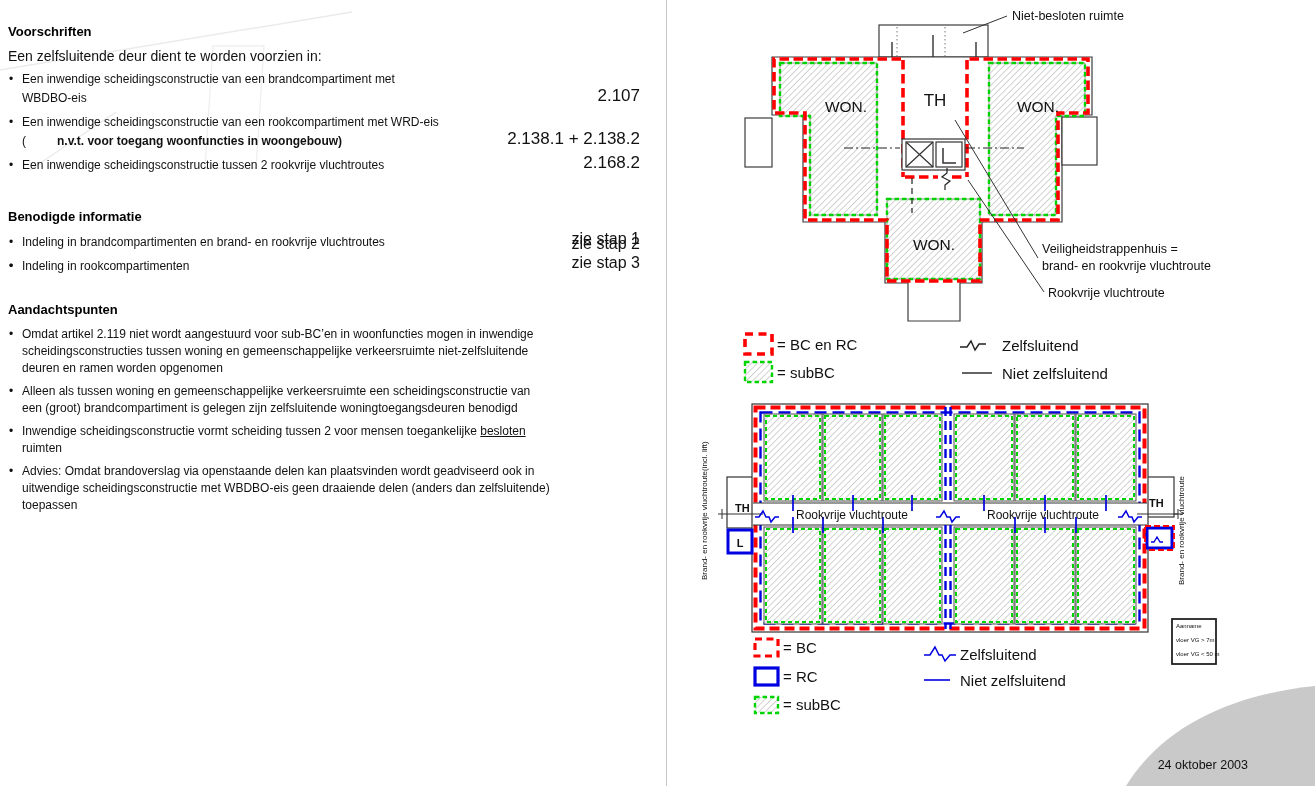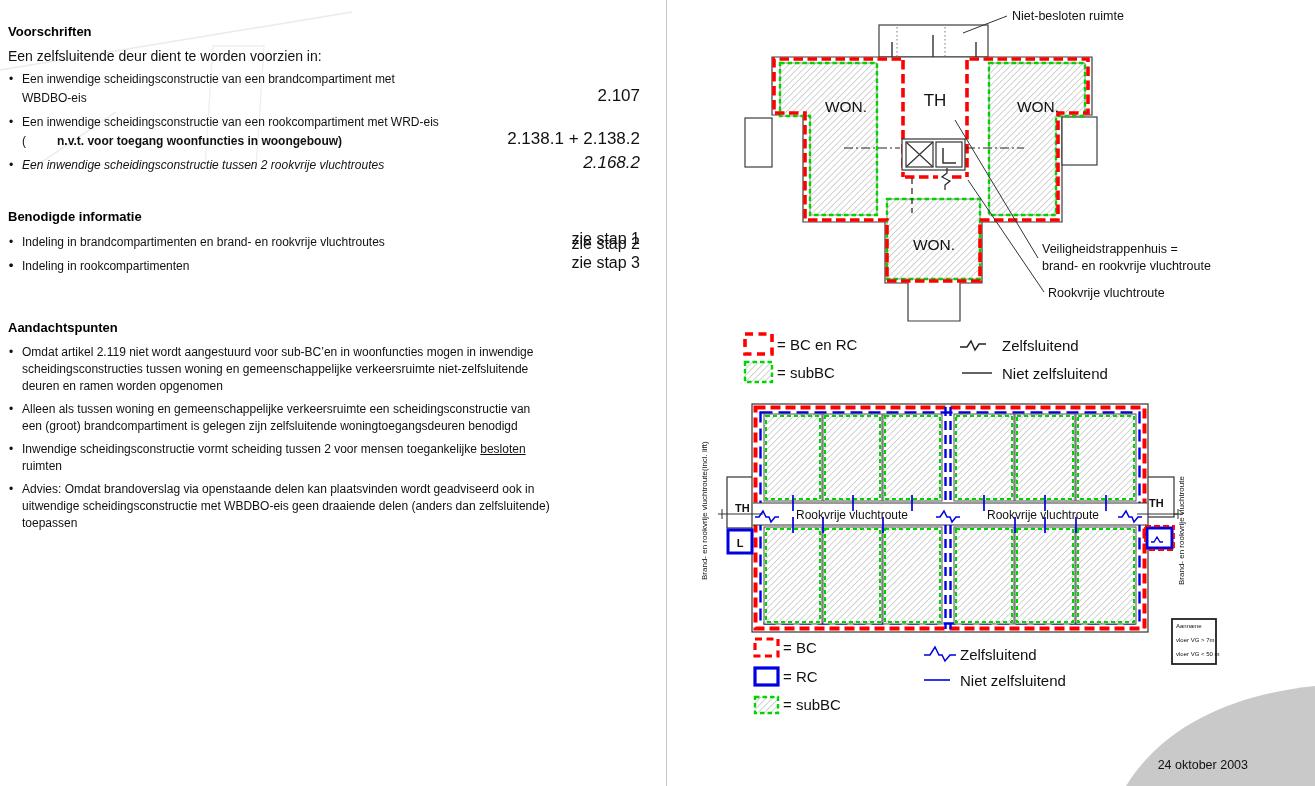--- a/index.html
+++ b/index.html
@@ -8,27 +8,27 @@
   .wm{position:absolute;left:0;top:0;z-index:0;pointer-events:none;}
   .divider{position:absolute;left:666px;top:0;width:1px;height:786px;background:#c8c8c8;}
   .left{position:absolute;left:8px;top:24px;width:632px;z-index:1;}
   .left h3{font-size:13px;line-height:15px;margin:0 0 9px 0;color:#000;font-weight:bold;}
   .left p.intro{font-size:14px;line-height:16px;margin:0 0 6px 0;}
   .left ul{list-style:none;margin:0;padding:0;}
   .left li{position:relative;font-size:12px;line-height:19px;padding:0 0 0 14px;margin:0 0 5px 0;}
   .left li::before{content:"\2022";position:absolute;left:1px;top:0;}
   .left .ref{position:absolute;right:0;bottom:3px;font-size:17px;white-space:nowrap;}
   .sec-voor li.pr-wide{padding-right:200px;}
-  .sec-voor li.pr-narrow{padding-right:118px;font-style:italic;}
+  .sec-voor li.pr-narrow{padding-right:118px;}
   .sec-benodigde{margin-top:34px;}
   .sec-benodigde li{padding-right:92px;}
   .sec-benodigde .ref{font-size:16px;bottom:4px;}
   .sec-begrippen{margin-top:30px;}
   .sec-begrippen li{margin-bottom:6px;}
-  .sec-aandacht{margin-top:44px;}
+  .sec-aandacht{margin-top:26px;}
   .sec-aandacht li{line-height:17px;padding-right:88px;margin-bottom:6px;}
   .b{font-weight:bold;margin-left:31px;}
   .u{text-decoration:underline;}
   .rightpanel{position:absolute;left:660px;top:0;z-index:1;}
   svg text{font-family:"Liberation Sans",sans-serif;fill:#111;}
 </style>
 </head>
 <body>
 
 <div class="page">

